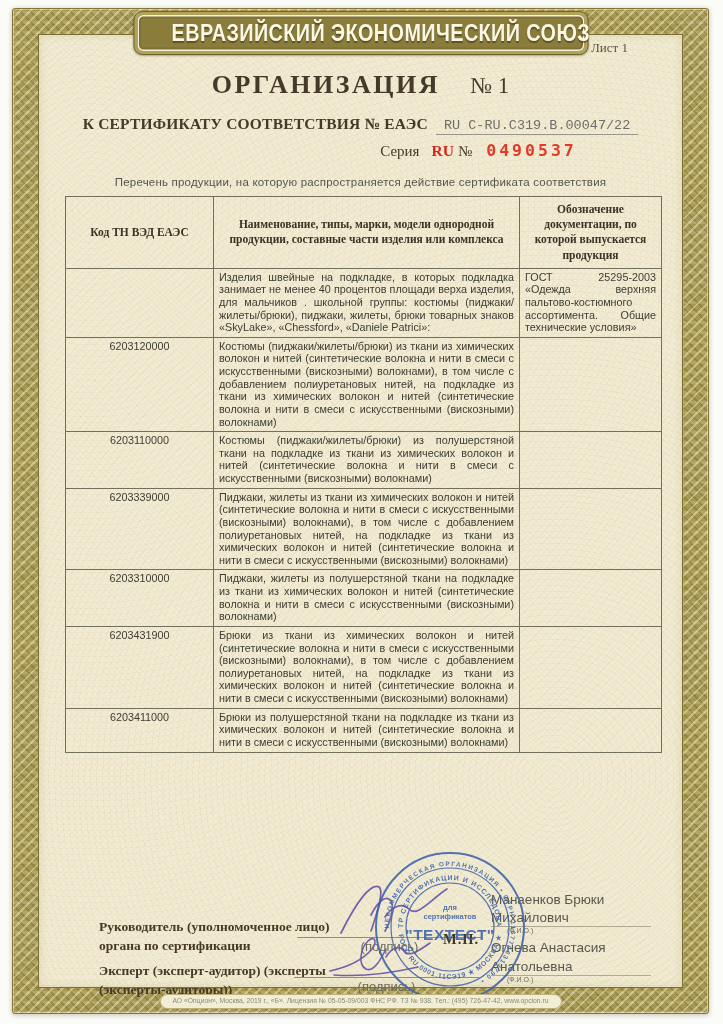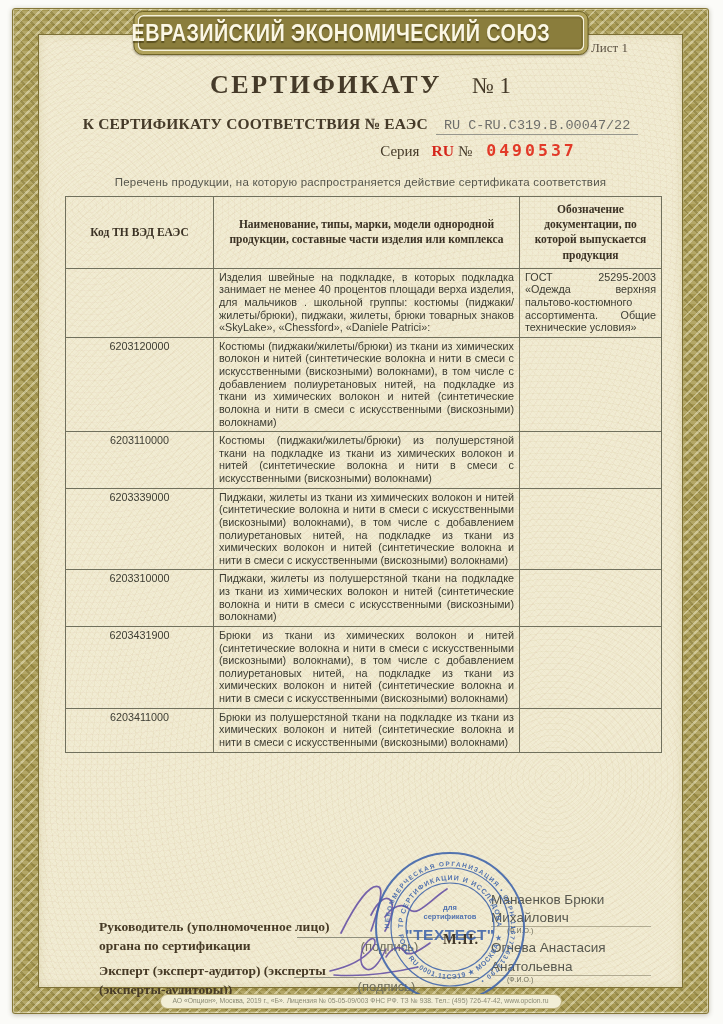--- a/index.html
+++ b/index.html
@@ -31,21 +31,21 @@
     box-shadow:0 0 0 1px #7d7036, inset 0 0 10px rgba(160,140,70,.22);
   }
   
   .banner-wrap{
     position:absolute;top:-24px;left:50%;transform:translateX(-50%);
     width:447px;background:#b1a35b;padding:3px;border-radius:9px;
     border:1px solid #6f6428;box-shadow:0 1px 2px rgba(40,30,5,.35);
   }
   .banner{
     background:#8a7d3c;border-radius:6px;height:36px;
-    display:flex;align-items:center;justify-content:flex-end;
+    display:flex;align-items:center;justify-content:flex-start;
     box-shadow:inset 0 0 0 1.5px rgba(252,248,228,.95), inset 0 0 0 3.5px rgba(116,104,46,.55);
   }
   .banner span{
     font-family:"Liberation Sans", sans-serif;font-weight:bold;font-size:23px;
     color:#fbf7e4;white-space:nowrap;letter-spacing:.5px;
     transform:scaleX(.86);text-shadow:0 1.5px 1px rgba(55,46,10,.55);
   }
   .sheet-label{position:absolute;top:5px;right:54px;font-size:13px;color:#5d5344;}
   
   .title-row{position:absolute;top:35px;left:0;right:0;text-align:center;color:#453a29;}
@@ -123,21 +123,21 @@
 
     <div class="banner-wrap">
       <div class="banner">
         <span>ЕВРАЗИЙСКИЙ ЭКОНОМИЧЕСКИЙ СОЮЗ</span>
       </div>
     </div>
 
     <div class="sheet-label">Лист 1</div>
 
     <div class="title-row">
-      <span class="title-main">СЕРТИФИКАТУ</span>
+      <span class="title-main">ОРГАНИЗАЦИЯ</span>
       <span class="title-no">№ 1</span>
     </div>
 
     <div class="subtitle-row">
       <span class="subtitle-label">К СЕРТИФИКАТУ СООТВЕТСТВИЯ № ЕАЭС</span>
       <span class="cert-no">RU C-RU.C319.B.00047/22</span>
     </div>
 
     <div class="series-row">
       <span class="series-label">Серия</span>

